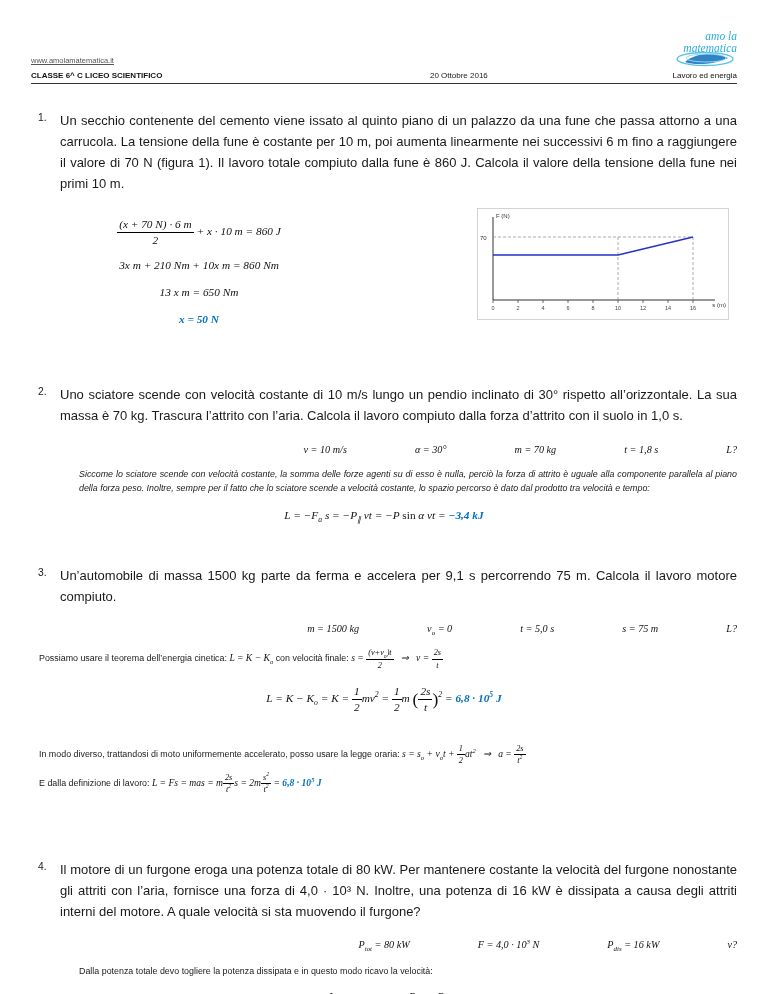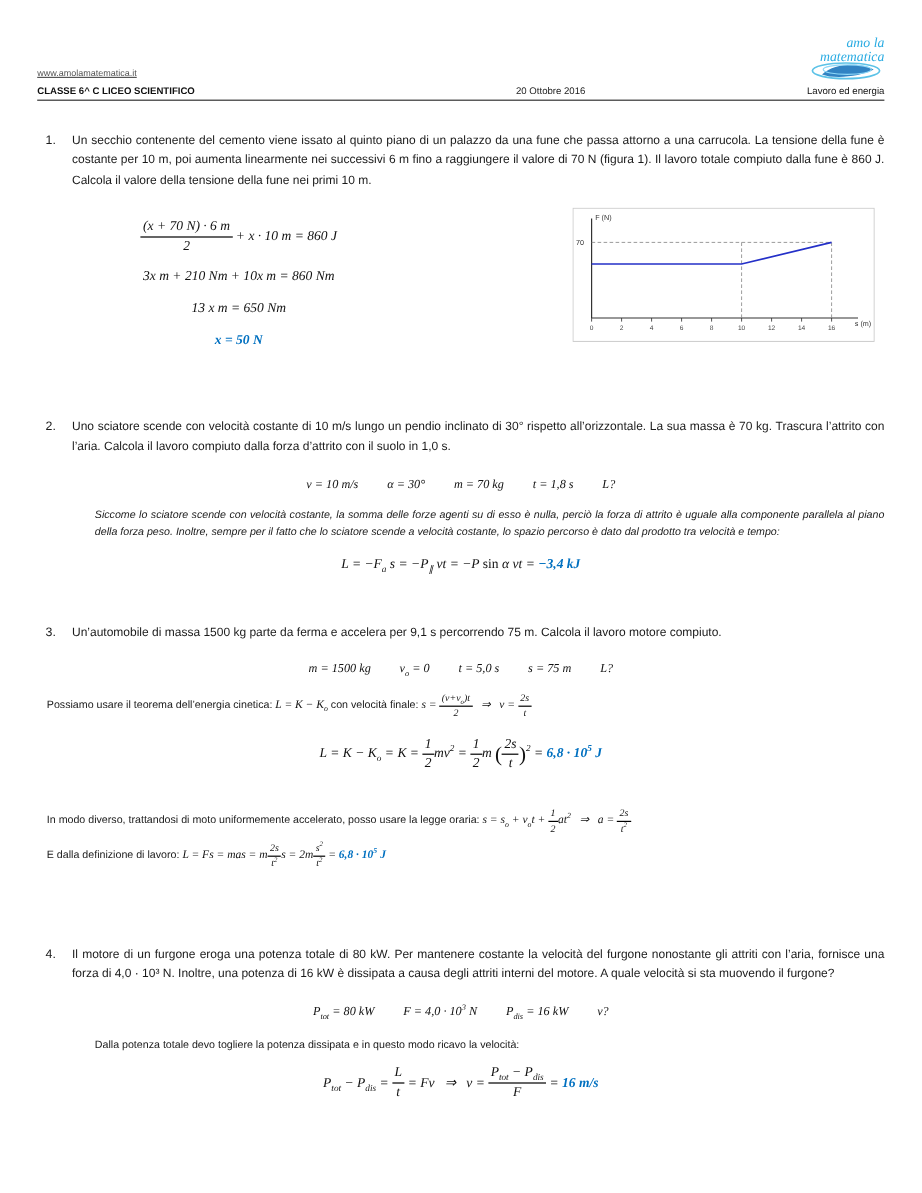--- a/index.html
+++ b/index.html
@@ -55,21 +55,21 @@
   .p-row { display: flex; }
   .p-num {
     flex: 0 0 22px;
     padding-left: 7px;
     font-size: 10.3px;
     line-height: 1.62;
   }
   .p-body {
     flex: 1;
     margin: 0;
-    font-size: 10px;
+    font-size: 13px;
     line-height: 1.62;
     text-align: justify;
     hyphens: auto;
     -webkit-hyphens: auto;
   }
 
   
   .math { font-family: "Liberation Serif", serif; font-style: italic; color: #111; }
   sub, sup { font-size: 68%; line-height: 0; }
   .frac { display: inline-block; vertical-align: middle; text-align: center; line-height: 1.15; }
@@ -83,21 +83,21 @@
   .sol-row { display: flex; margin-top: 14px; }
   .sol-left { width: 336px; font-size: 7.9px; line-height: 1.5; }
   .sol-intro { text-align: justify; hyphens: auto; -webkit-hyphens: auto; margin: 0; }
   .f-block { margin-top: 8px; text-align: center; }
   .f-line { margin: 10px 0; font-size: 11.3px; }
   .fig { margin: 2px 0 0 110px; }
   .figtext { font-size: 6px; font-family: "Liberation Sans", sans-serif; fill: #333; }
   .ticktext { font-size: 5.5px; font-family: "Liberation Sans", sans-serif; fill: #444; }
 
   
-  .givens { display: flex; justify-content: center; gap: 24px; }
+  .givens { display: flex; justify-content: flex-end; gap: 68px; }
   .givens .math { font-size: 10.2px; }
   .cformula { text-align: center; }
   .cformula .math { font-size: 11.3px; }
   .soltext {
     font-size: 8.9px;
     line-height: 1.56;
     text-align: justify;
     hyphens: auto;
     -webkit-hyphens: auto;
   }

